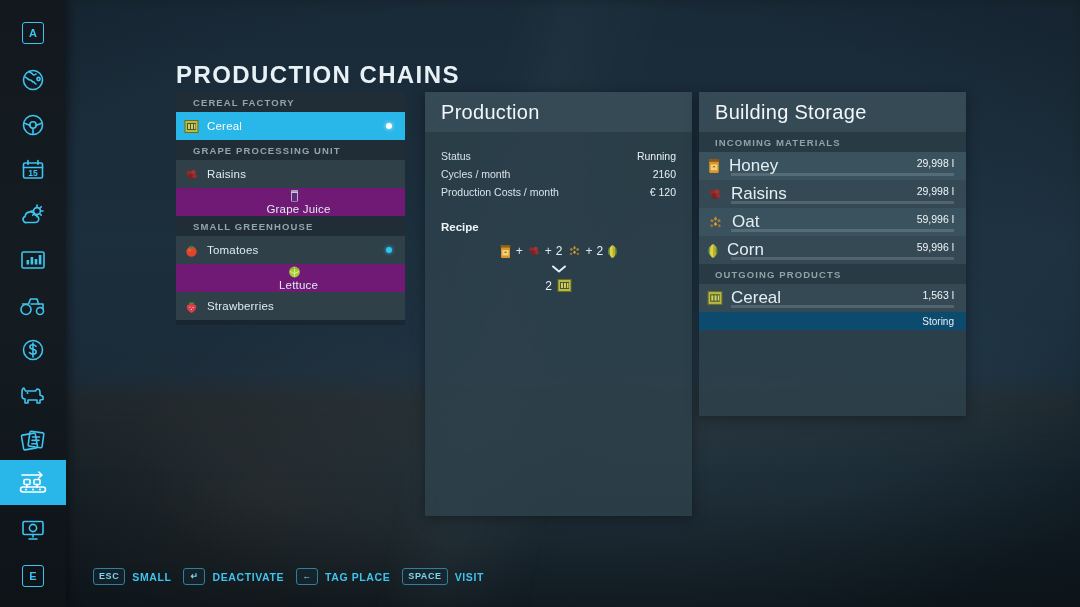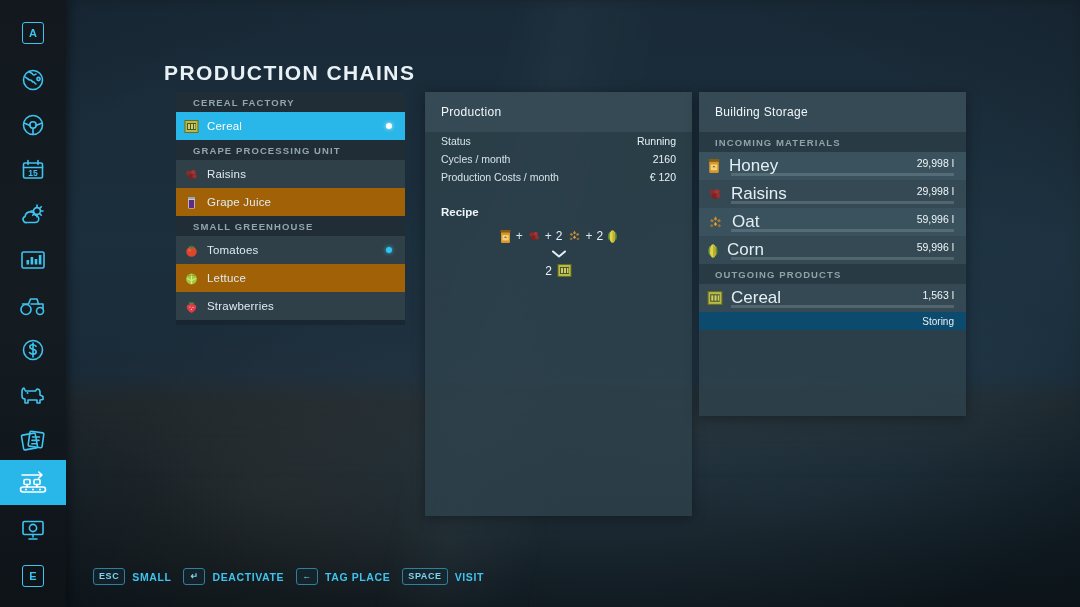--- a/index.html
+++ b/index.html
@@ -46,38 +46,38 @@
   .ico{ stroke:#3fc3ef; fill:none; stroke-width:1.6; stroke-linecap:round; stroke-linejoin:round; }
   .side-item.active .ico{ stroke:#ffffff; }
   .keycap{
     width:22px; height:22px; border:1.6px solid #3fc3ef; border-radius:3px;
     color:#3fc3ef; font-size:11px; font-weight:bold;
     display:flex; align-items:center; justify-content:center; letter-spacing:0;
   }
 
   
   #page-title{
-    position:absolute; left:164px; top:61px;
-    font-size:21px; letter-spacing:1.4px; color:#e8f1f5; font-weight:bold;
+    position:absolute; left:176px; top:61px;
+    font-size:24px; letter-spacing:1.4px; color:#e8f1f5; font-weight:bold;
   }
 
   
   #chain-list{
     position:absolute; left:176px; top:92px; width:229px; height:233px;
     background:rgba(22,33,41,0.55);
   }
   .cat-row{
     height:20px; background:#202d36; display:flex; align-items:center;
     padding-left:17px; color:#93a5ad; font-size:9.5px; font-weight:bold; letter-spacing:1.1px;
   }
   .prod-row{
     height:28px; display:flex; align-items:center; padding-left:8px;
     background:#2f4049; position:relative;
   }
-  .prod-row.alt{ background:#a16207; }
+  .prod-row.alt{ background:#701a75;flex-direction:column; }
   .prod-row.selected{ background:#29b6e8; }
   .prod-label{ color:#dfeaf0; font-size:11.5px; margin-left:8px; letter-spacing:.2px; }
   .prod-row.selected .prod-label{ color:#ffffff; }
   .dot{
     position:absolute; right:13px; top:50%; transform:translateY(-50%);
     width:6px; height:6px; border-radius:50%;
   }
   .dot.white{ background:#ffffff; box-shadow:0 0 4px rgba(255,255,255,.8); }
   .dot.cyan{ background:#2fc5f0; box-shadow:0 0 4px rgba(47,197,240,.9); }
 
@@ -85,28 +85,28 @@
   .panel{
     position:absolute; background:rgba(46,66,76,0.80);
     box-shadow:0 2px 12px rgba(0,0,0,0.35);
   }
   #prod-panel{ left:425px; top:92px; width:267px; height:424px; }
   #stor-panel{ left:699px; top:92px; width:267px; height:324px; }
   .panel-head{
     height:40px; background:rgba(55,76,87,0.85);
     display:flex; align-items:center; padding-left:16px;
   }
-  .panel-head h2{ font-size:12px; color:#f1f7fa; font-weight:normal; letter-spacing:.3px; }
+  .panel-head h2{ font-size:20px; color:#f1f7fa; font-weight:normal; letter-spacing:.3px; }
 
   
   .kv{
     display:flex; justify-content:space-between; align-items:center;
     padding:0 16px; height:18px; font-size:10.5px; color:#d7e3e9;
   }
-  #kv-wrap{ }
+  #kv-wrap{ margin-top:15px; }
   .kv .v{ color:#e9f2f6; }
   .recipe-title{
     margin-top:20px; padding-left:16px; font-size:11.5px; color:#eef5f8; font-weight:bold;
   }
   .recipe-line{
     display:flex; align-items:center; justify-content:center; gap:4px;
     margin-top:10px; color:#eaf2f6; font-size:12px;
   }
   .recipe-line .plus{ color:#dbe7ed; font-size:12px; }
   .chev{ display:flex; justify-content:center; margin-top:4px; }

